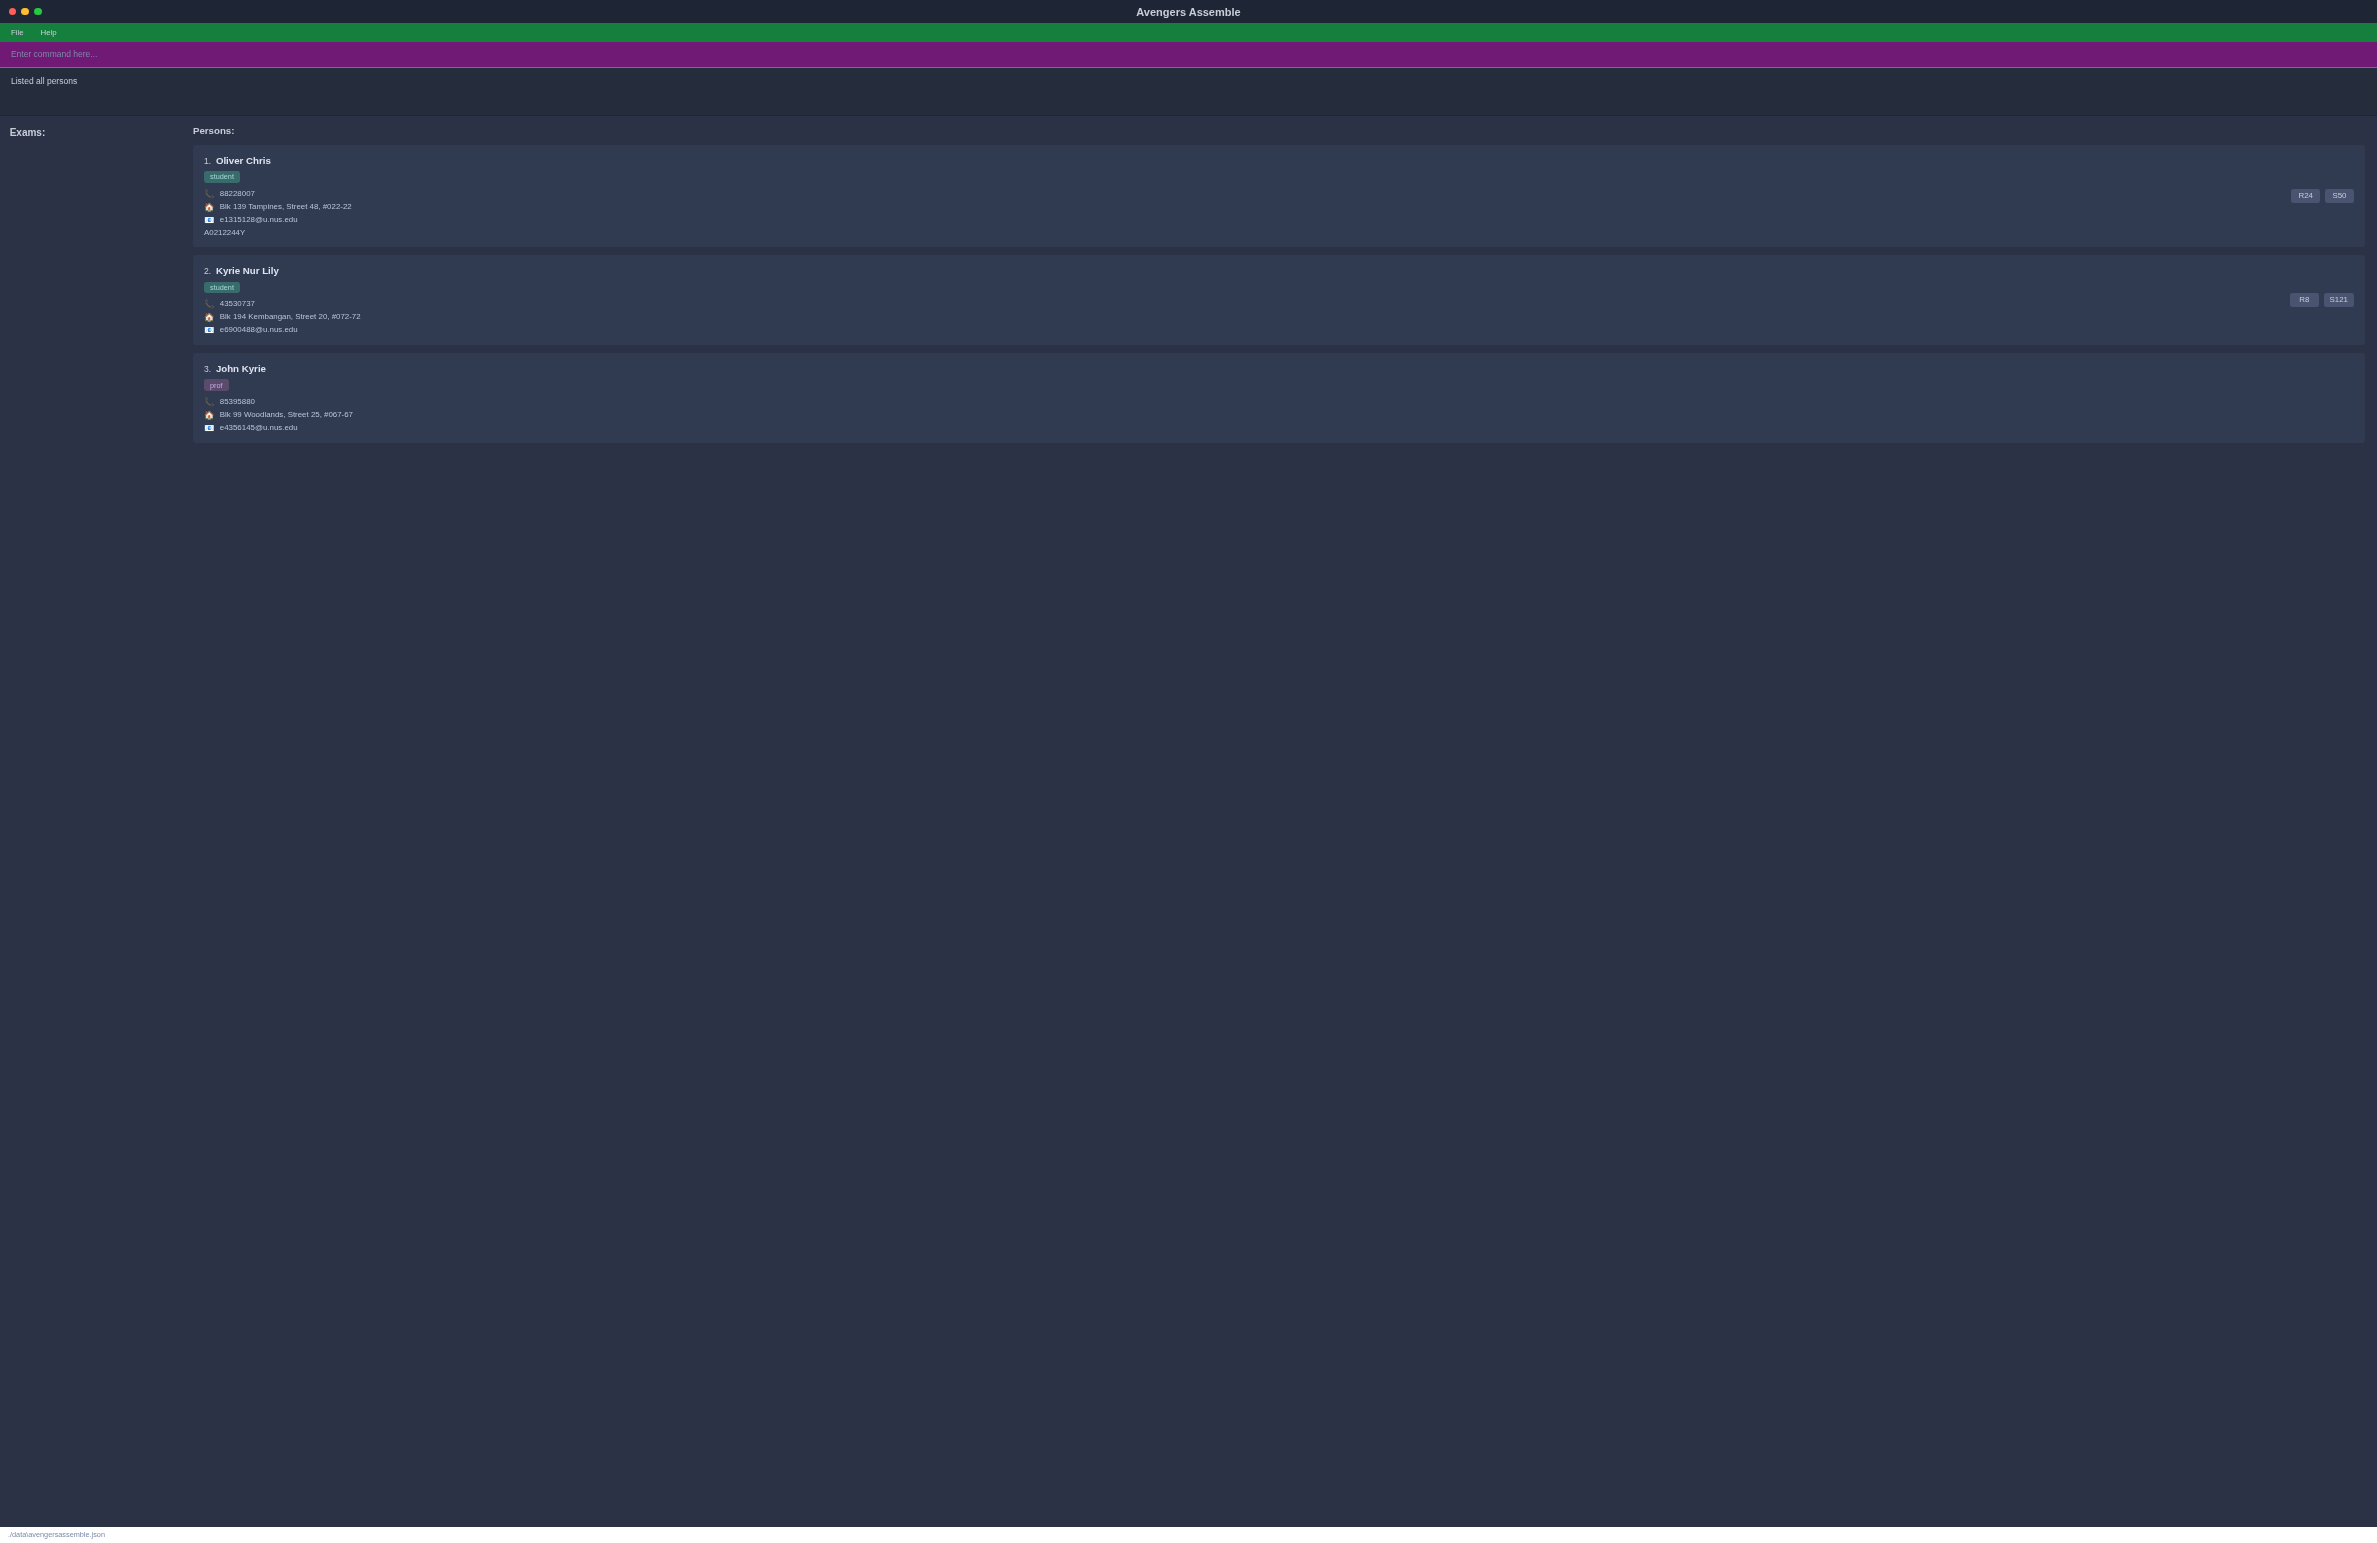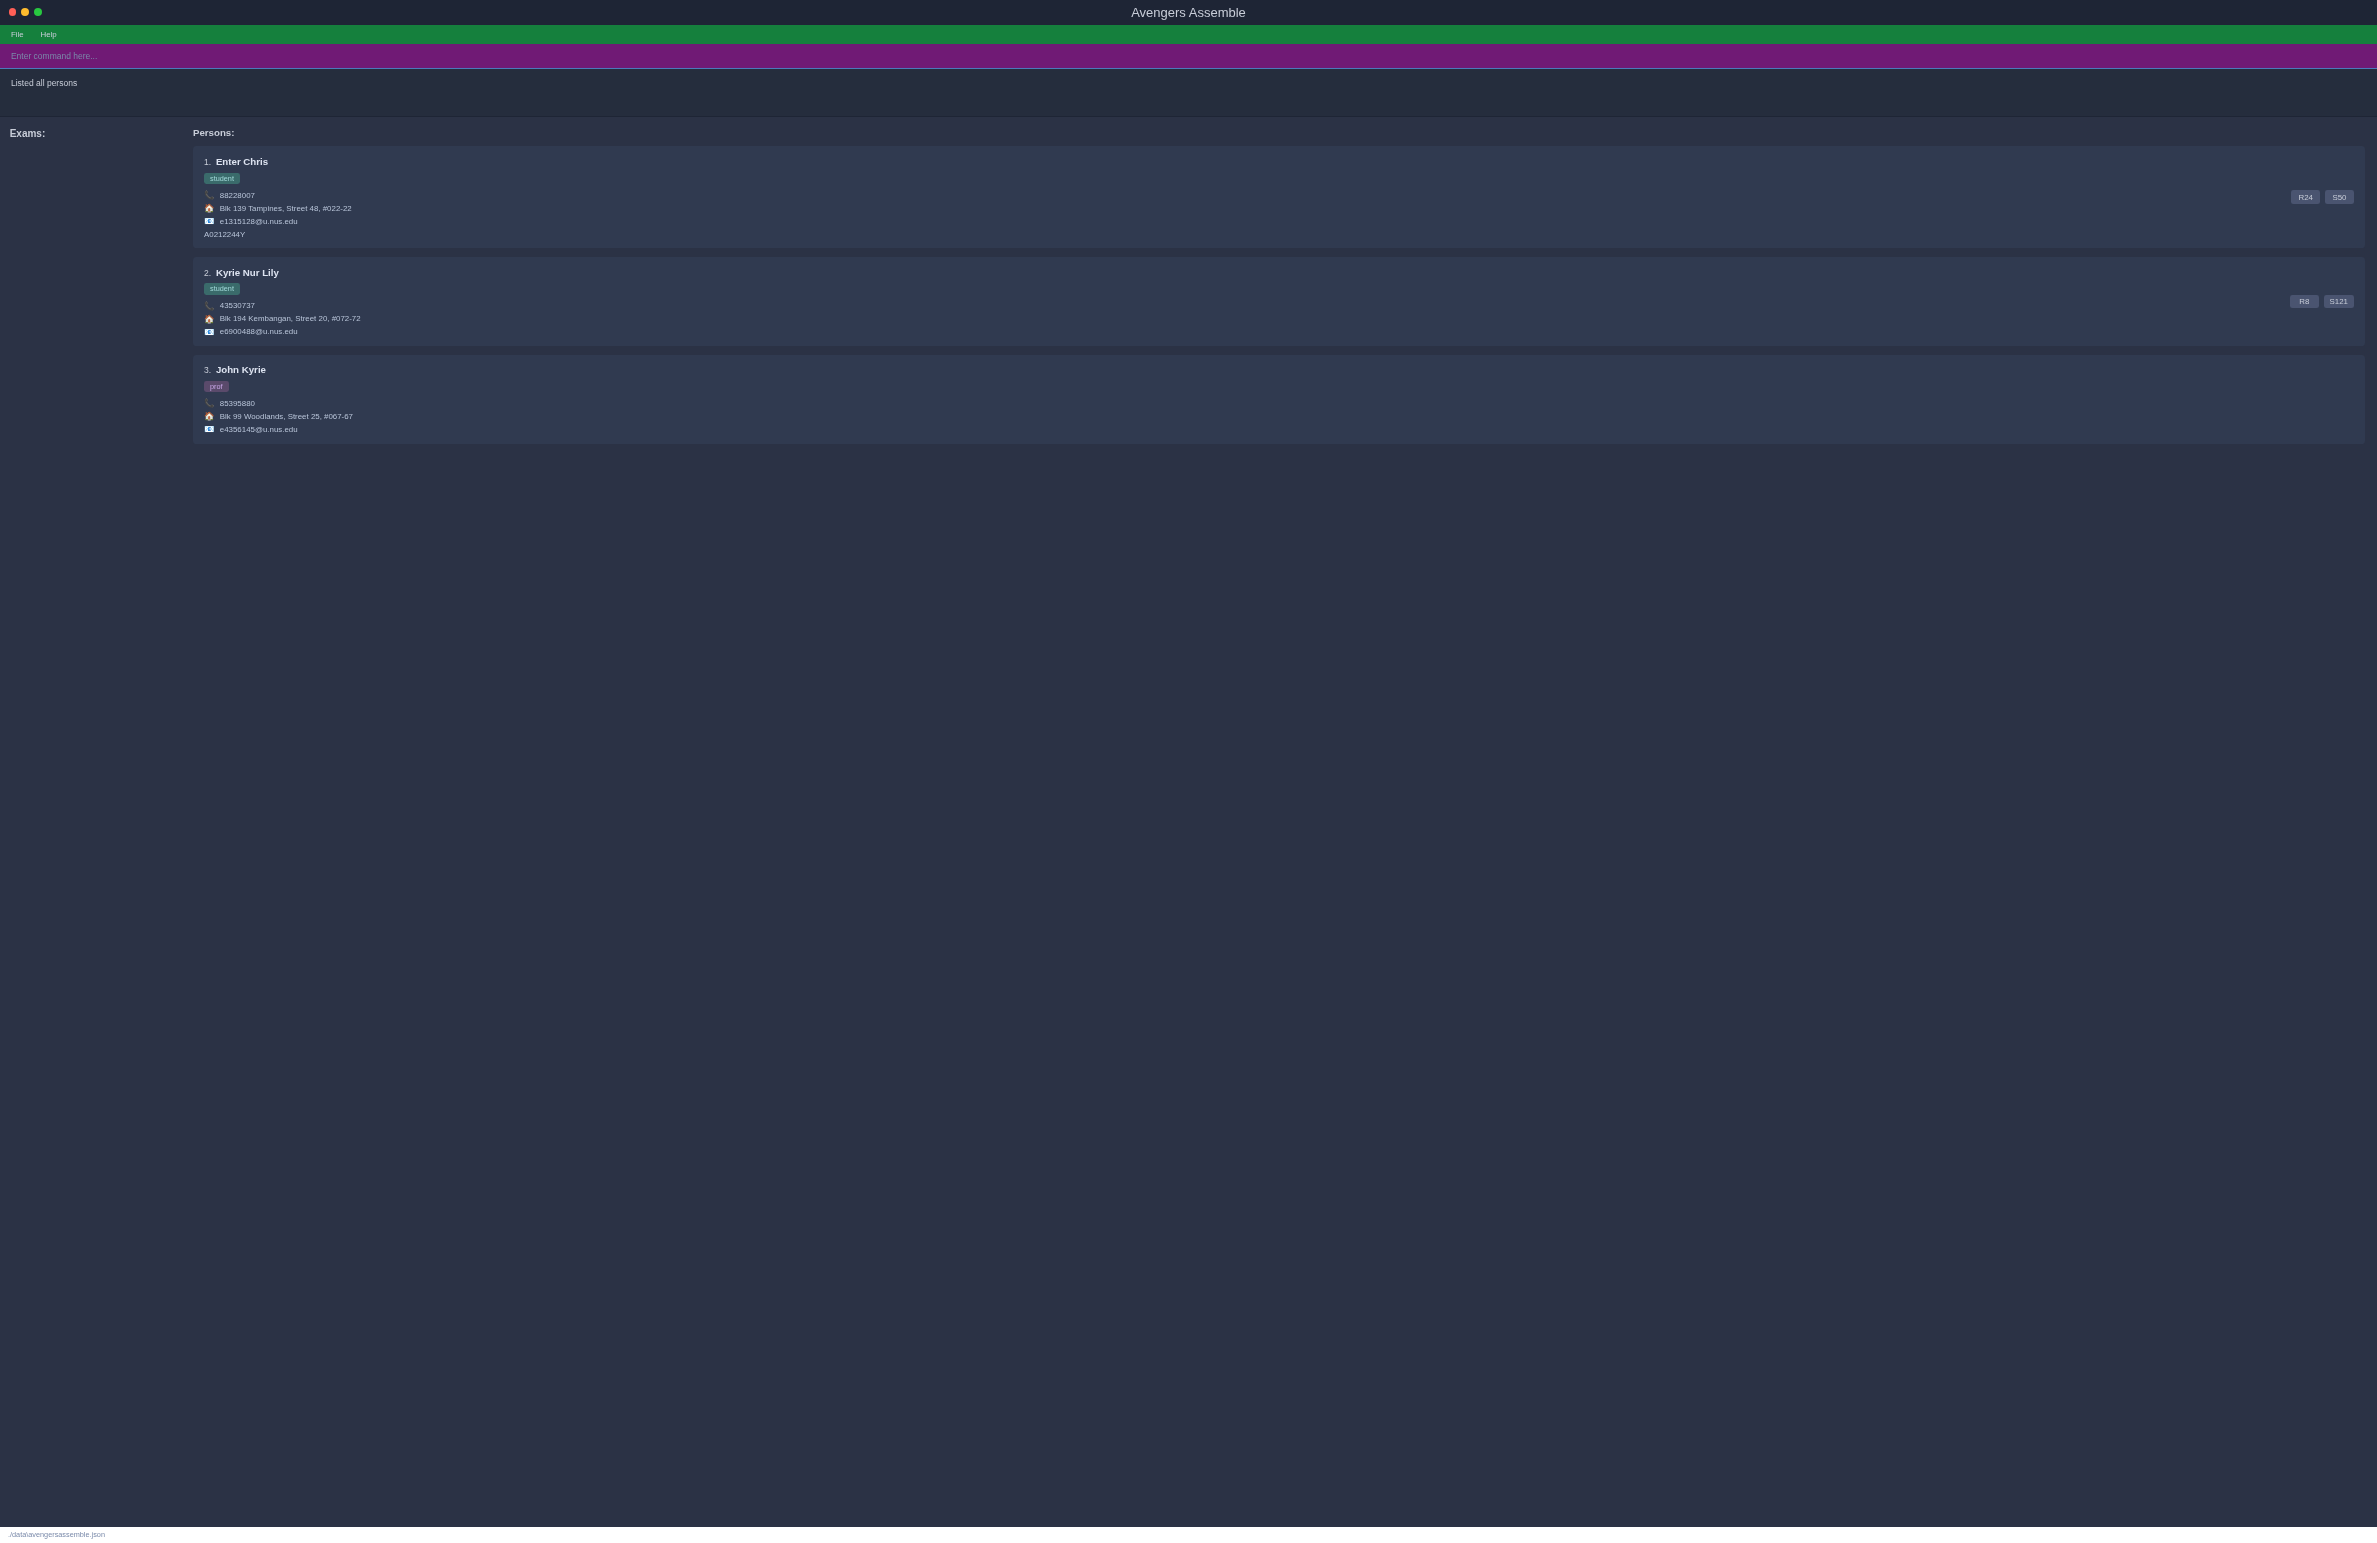--- a/index.html
+++ b/index.html
@@ -50,23 +50,23 @@
     }
     .btn-maximize {
       width: 7.9px; height: 7.9px;
       border-radius: 50%;
       background: #28c840;
       border: none;
       cursor: pointer;
     }
 
     .titlebar-title {
-      font-size: 13px;
-      color: #c8cdd8;
-      font-weight: 400;
+      font-size: 11px;
+      color: #c8cdd8;
+      font-weight: 700;
     }
 
     
     .menubar {
       background: #15803d;
       display: flex;
       align-items: center;
       padding: 2.4px 7.3px;
       gap: 9.7px;
       min-height: 19.3px;
@@ -293,21 +293,21 @@
     <div class="sidebar-title">Exams:</div>
   </div>
 
   <div class="persons-panel">
     <div class="persons-title">Persons:</div>
 
     <div id="persons-list">
         <div class="person-card">
       <div class="person-header">
         <span class="person-number">1.</span>
-        <span class="person-name">Enter Chris</span>
+        <span class="person-name">Oliver Chris</span>
       </div>
       <span class="tag tag-student">student</span>
       <div class="person-details">
         <div class="detail-row">
           <span class="detail-icon">📞</span>
           <span>88228007</span>
         </div>
         <div class="detail-row">
           <span class="detail-icon">🏠</span>
           <span>Blk 139 Tampines, Street 48, #022-22</span>

